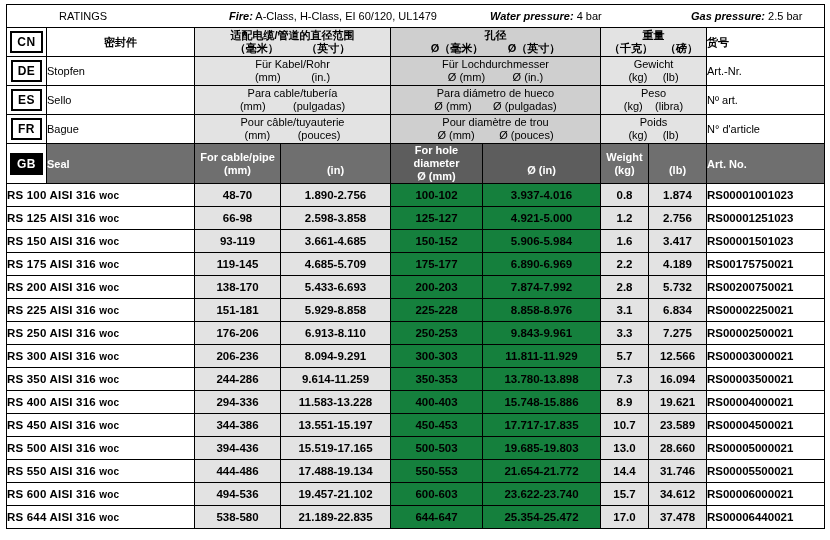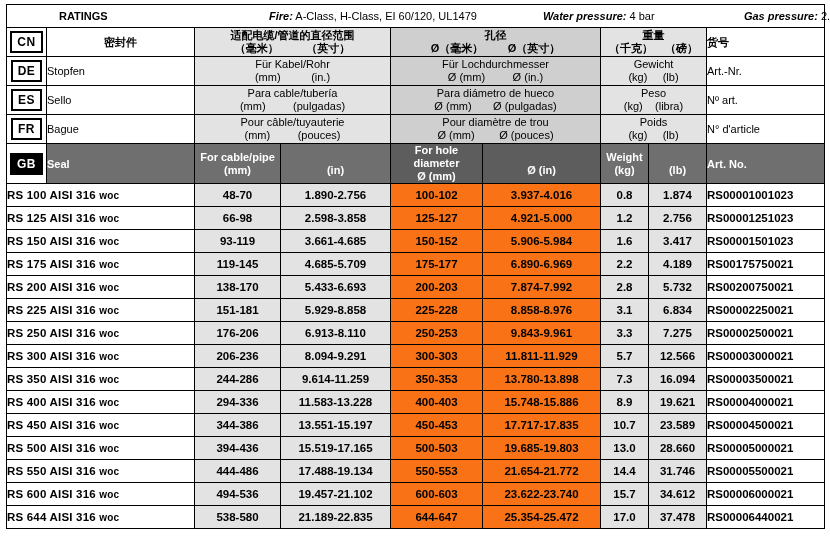--- a/index.html
+++ b/index.html
@@ -40,27 +40,27 @@
   }
   .ratings-inner {
     display: flex;
     align-items: center;
     height: 22px;
     font-size: 11px;
     padding-left: 6px;
     box-sizing: border-box;
   }
   .ratings-title {
-    font-weight: bold;
+    font-weight: normal;
     width: 170px;
     flex: 0 0 170px;
     padding-left: 46px;
   }
   .rt-item { margin-right: 26px; white-space: nowrap; }
-  .rt-item .lbl { font-weight: bold; font-style: italic; margin-left: 40px; }
+  .rt-item .lbl { font-weight: bold; font-style: italic; }
   .rt-item .val { font-weight: normal; }
   .rt-fire { flex: 0 0 235px; }
   .rt-water { flex: 0 0 175px; }
 
   
   .langcell {
     width: 40px;
     text-align: center;
     background: #fff;
     position: relative;
@@ -116,21 +116,21 @@
     padding-left: 10px;
     background: #fff;
     letter-spacing: 0.2px;
   }
   .seal-name .woc { font-size: 10px; font-weight: bold; text-align: right; }
   .num {
     text-align: center;
     font-weight: bold;
   }
   .shaded-col { background: #e3e3e3; }
-  .shaded-col2 { background: #f97316; }
+  .shaded-col2 { background: #15803d; }
   .artno {
     text-align: left;
     padding-left: 8px;
     font-weight: bold;
     background: #fff;
   }
 </style>
 </head>
 <body>
 

